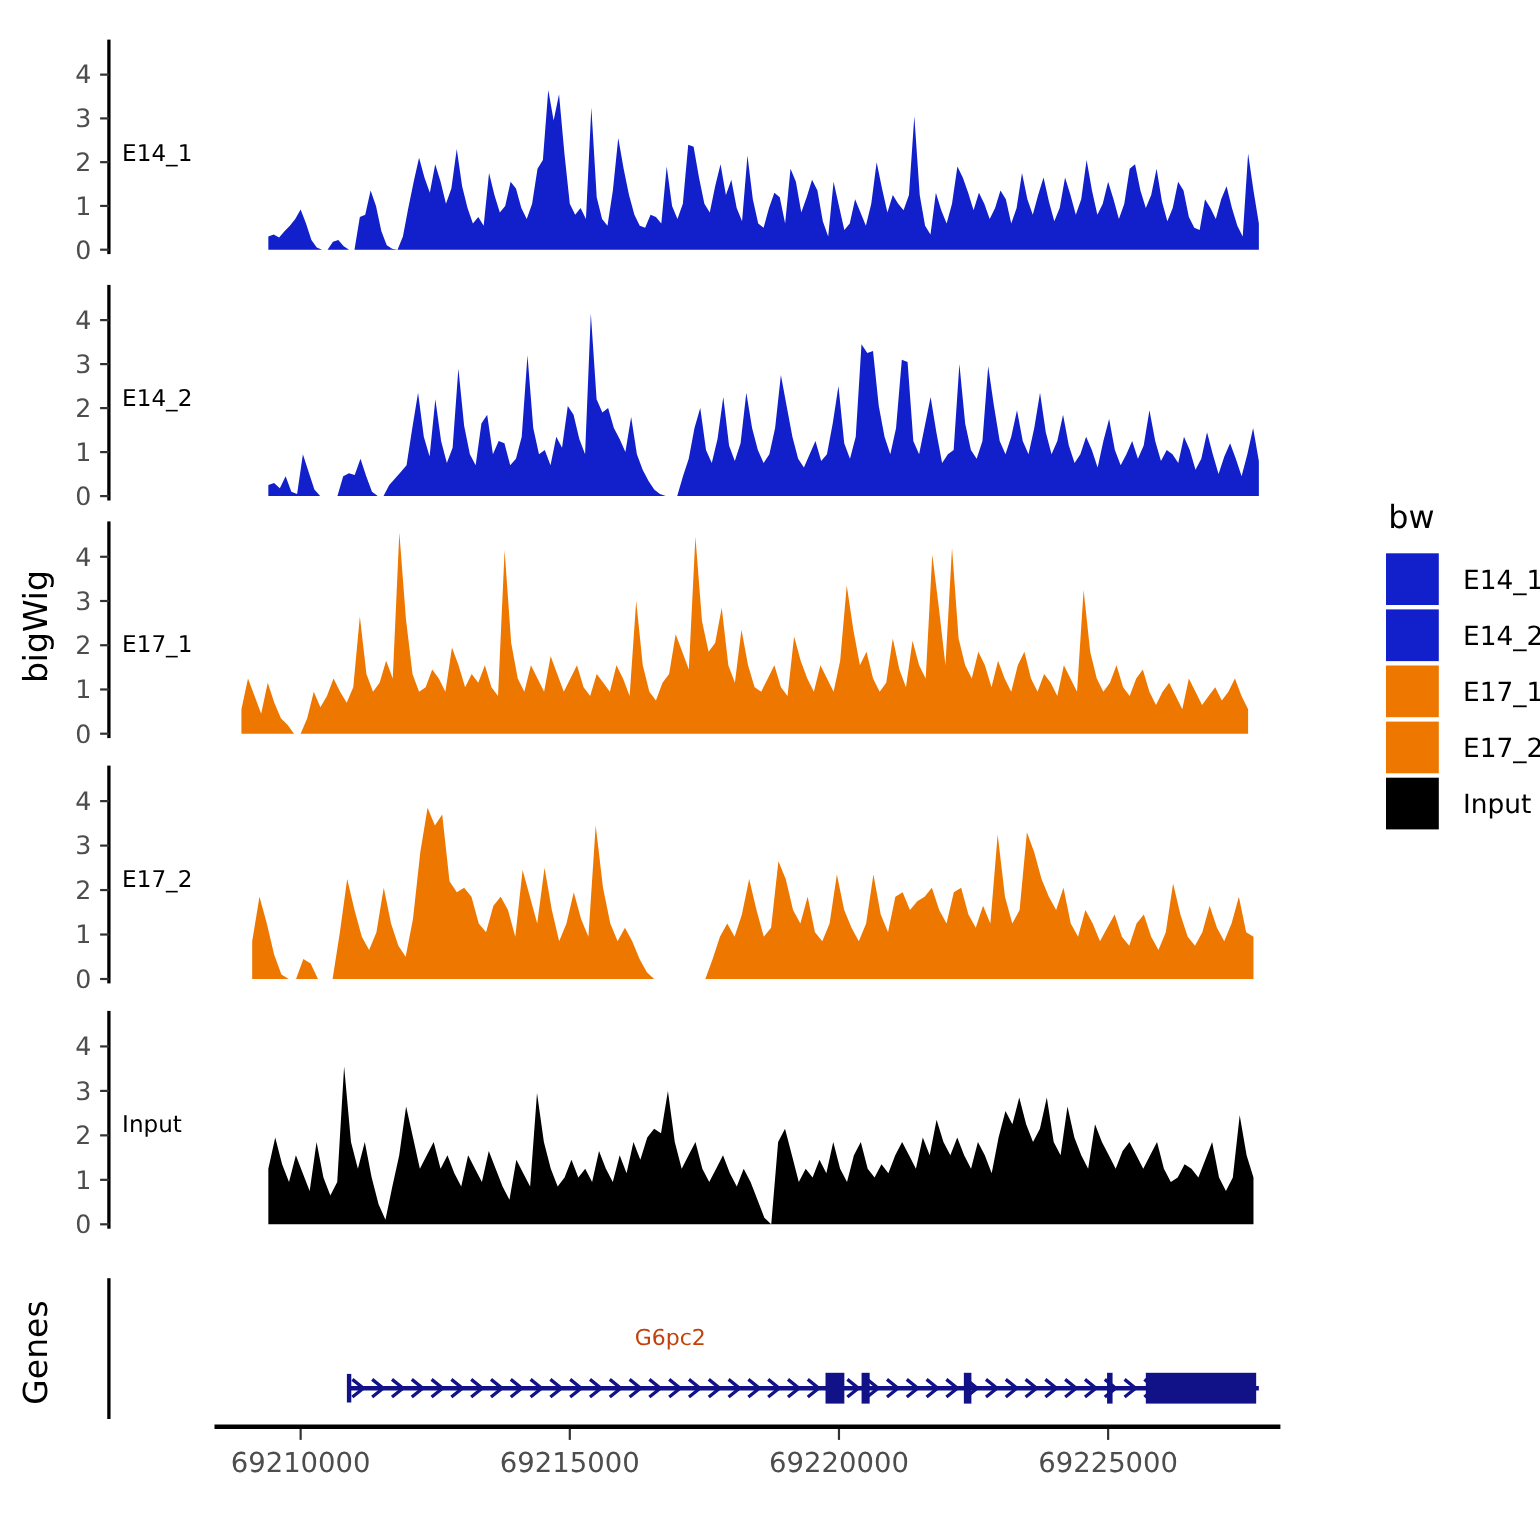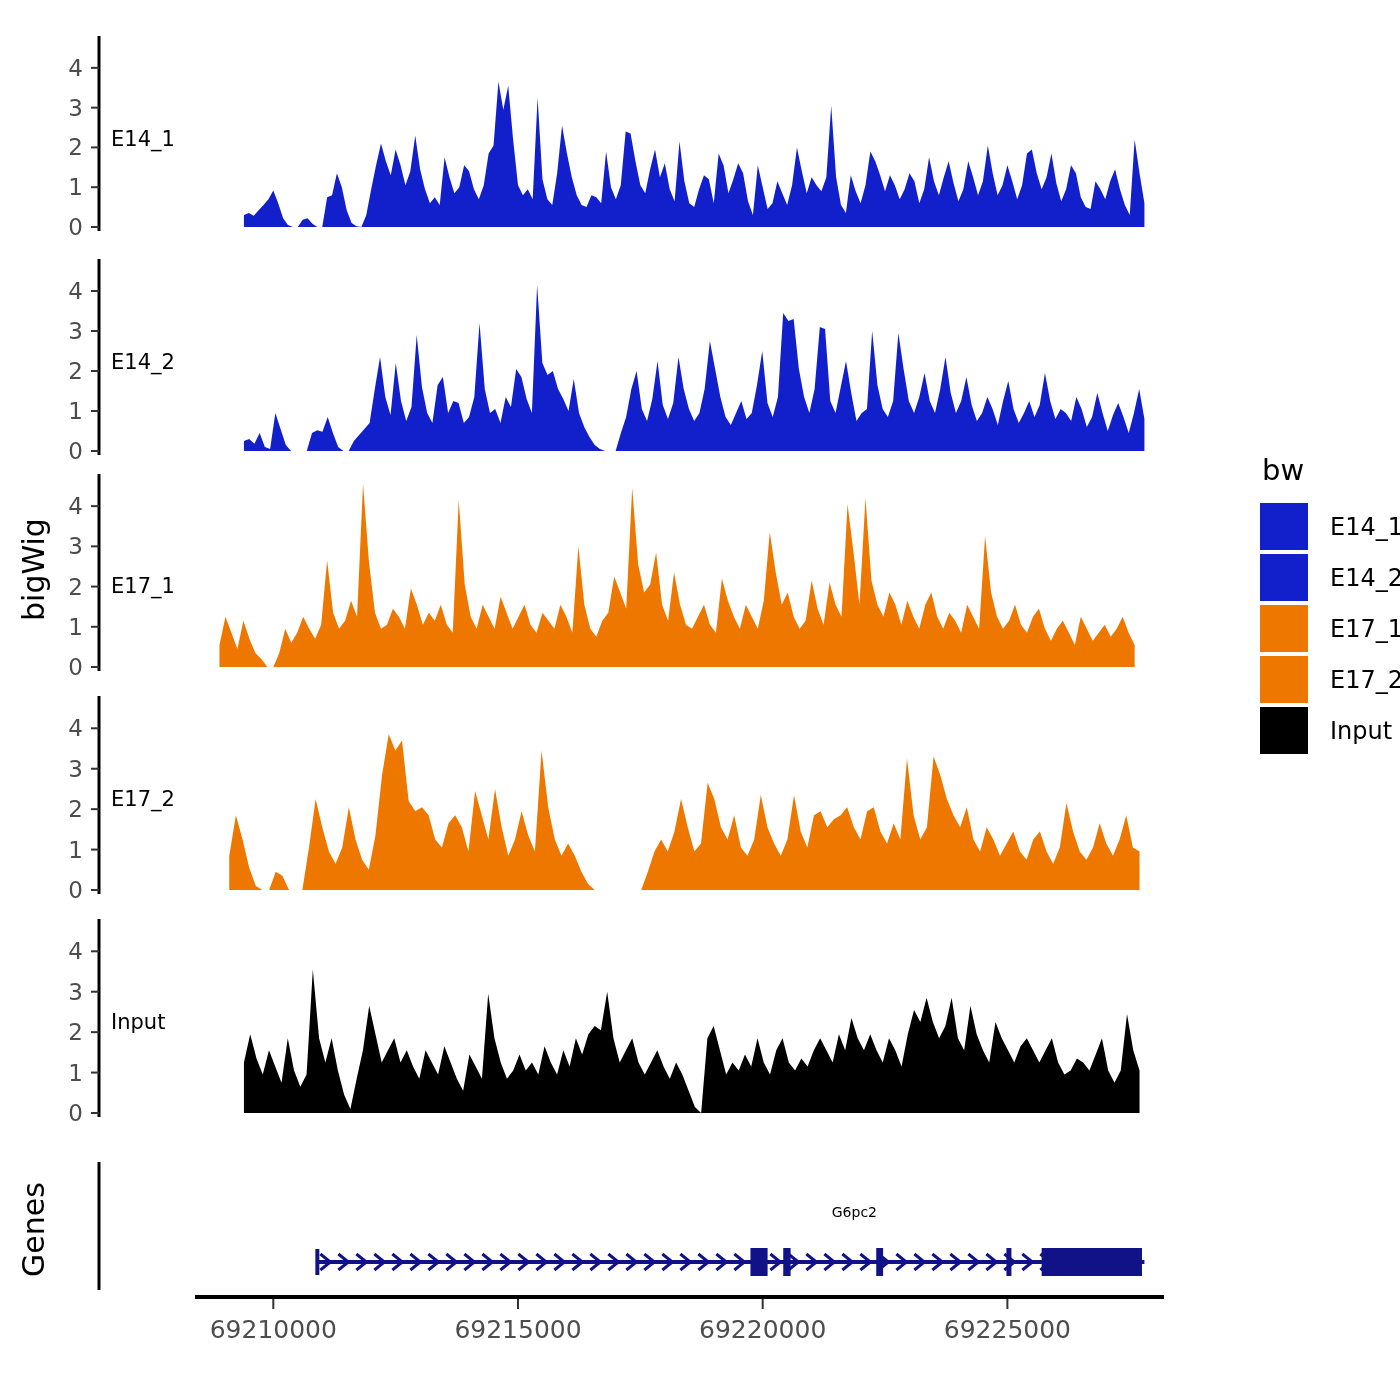--- a/index.html
+++ b/index.html
@@ -23,21 +23,21 @@
   }
 
   
   #legend{position:absolute;}
   .legend-title{font-size:29px;color:#000;margin-bottom:14px;padding-left:2px;}
   .legend-row{display:flex;align-items:center;height:51px;}
   .legend-key{width:48px;height:47px;flex:0 0 auto;}
   .legend-text{font-size:24px;color:#000;margin-left:22px;white-space:nowrap;}
 
   
-  .gene-label{position:absolute;font-size:14px;color:#000000;text-align:right;width:300px;}
+  .gene-label{position:absolute;font-size:20px;color:#c2410c;text-align:left;width:300px;}
   svg.plotsvg{position:absolute;display:block;}
   text{font-family:"DejaVu Sans",sans-serif;}
 </style>
 </head>
 <body>
 
 <div id="stage">
 
   <div class="ylabel-outer" style="left:16px;top:470px;height:200px;width:40px;">bigWig</div>
 

